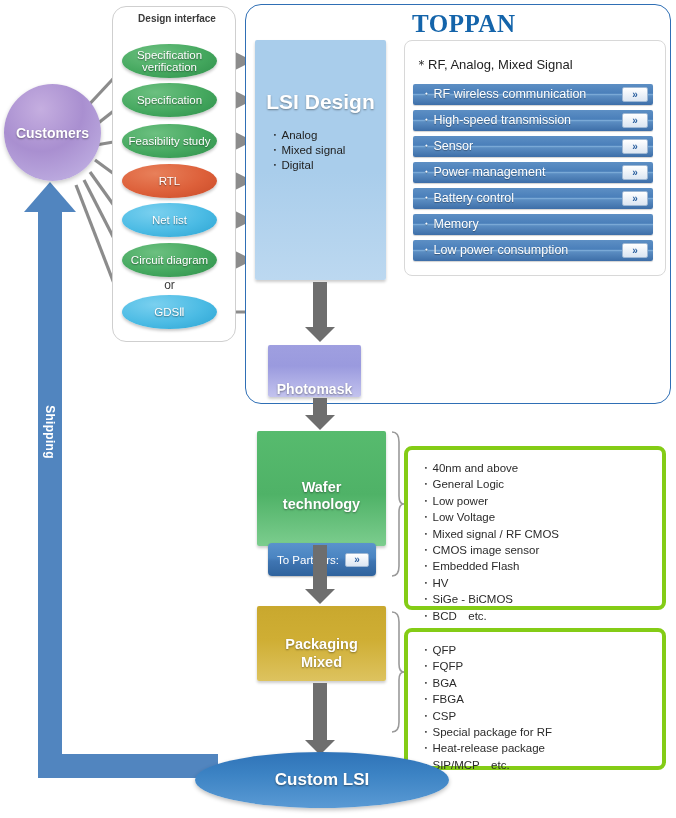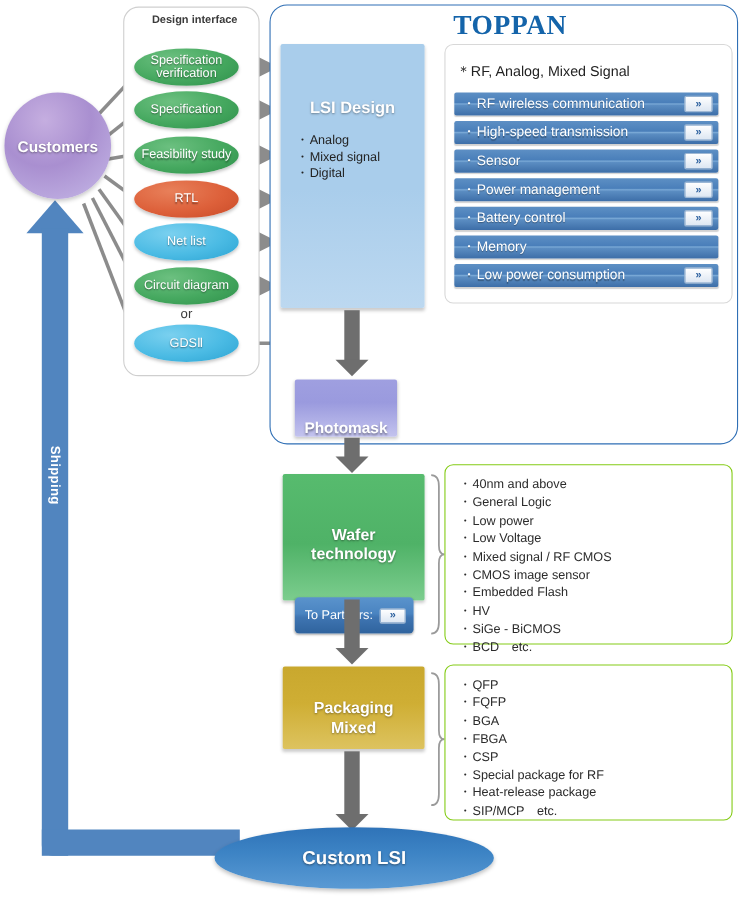--- a/index.html
+++ b/index.html
@@ -35,21 +35,21 @@
     letter-spacing: 0.5px;
   }
   .panel-features {
     left: 404px; top: 40px; width: 262px; height: 236px;
     border: 1px solid #d8d8d8; border-radius: 8px; background: #fff;
   }
   .features-note {
     left: 415px; top: 56px; font-size: 13px; color: #222;
   }
   .panel-list {
-    border: 1px solid #84cc16; border-radius: 8px; background: #fff;
+    border: 4px solid #84cc16; border-radius: 8px; background: #fff; margin-top: 24px;
   }
   .panel-wafer-list { left: 404px; top: 422px; width: 262px; height: 164px; }
   .panel-pkg-list   { left: 404px; top: 604px; width: 262px; height: 142px; }
   .list-inner { padding: 10px 0 0 12px; }
   .list-inner li {
     list-style: none; font-size: 11.5px; color: #2b2b2b;
     line-height: 16.4px; white-space: nowrap;
   }
   .list-inner li::before { content: "\30FB"; margin-right: 1px; }
 
@@ -108,21 +108,21 @@
     color: #fff; text-shadow: 0 1px 2px rgba(0,0,0,0.4);
     box-shadow: 0 2px 3px rgba(0,0,0,0.2);
   }
   .box-lsi {
     left: 255px; top: 40px; width: 131px; height: 240px;
     background: linear-gradient(to bottom, #a9cdeb 0%, #a9cdeb 55%, #bcd8f0 100%);
     align-items: flex-start;
   }
   .box-lsi .title {
     width: 100%; text-align: center; margin-top: 50px;
-    font-size: 15px; font-weight: bold; color: #ffffff;
+    font-size: 21px; font-weight: bold; color: #ffffff;
   }
   .box-lsi .sub {
     margin: 14px 0 0 14px; font-size: 11.5px; color: #222;
     text-shadow: none; line-height: 15px;
   }
   .box-lsi .sub div::before { content: "\30FB"; margin-right: 1px; }
 
   .box-photomask {
     left: 268px; top: 345px; width: 93px; height: 52px;
     background: linear-gradient(to bottom, #9f9fe0 0%, #9a9ade 40%, #c3c3ee 100%);

